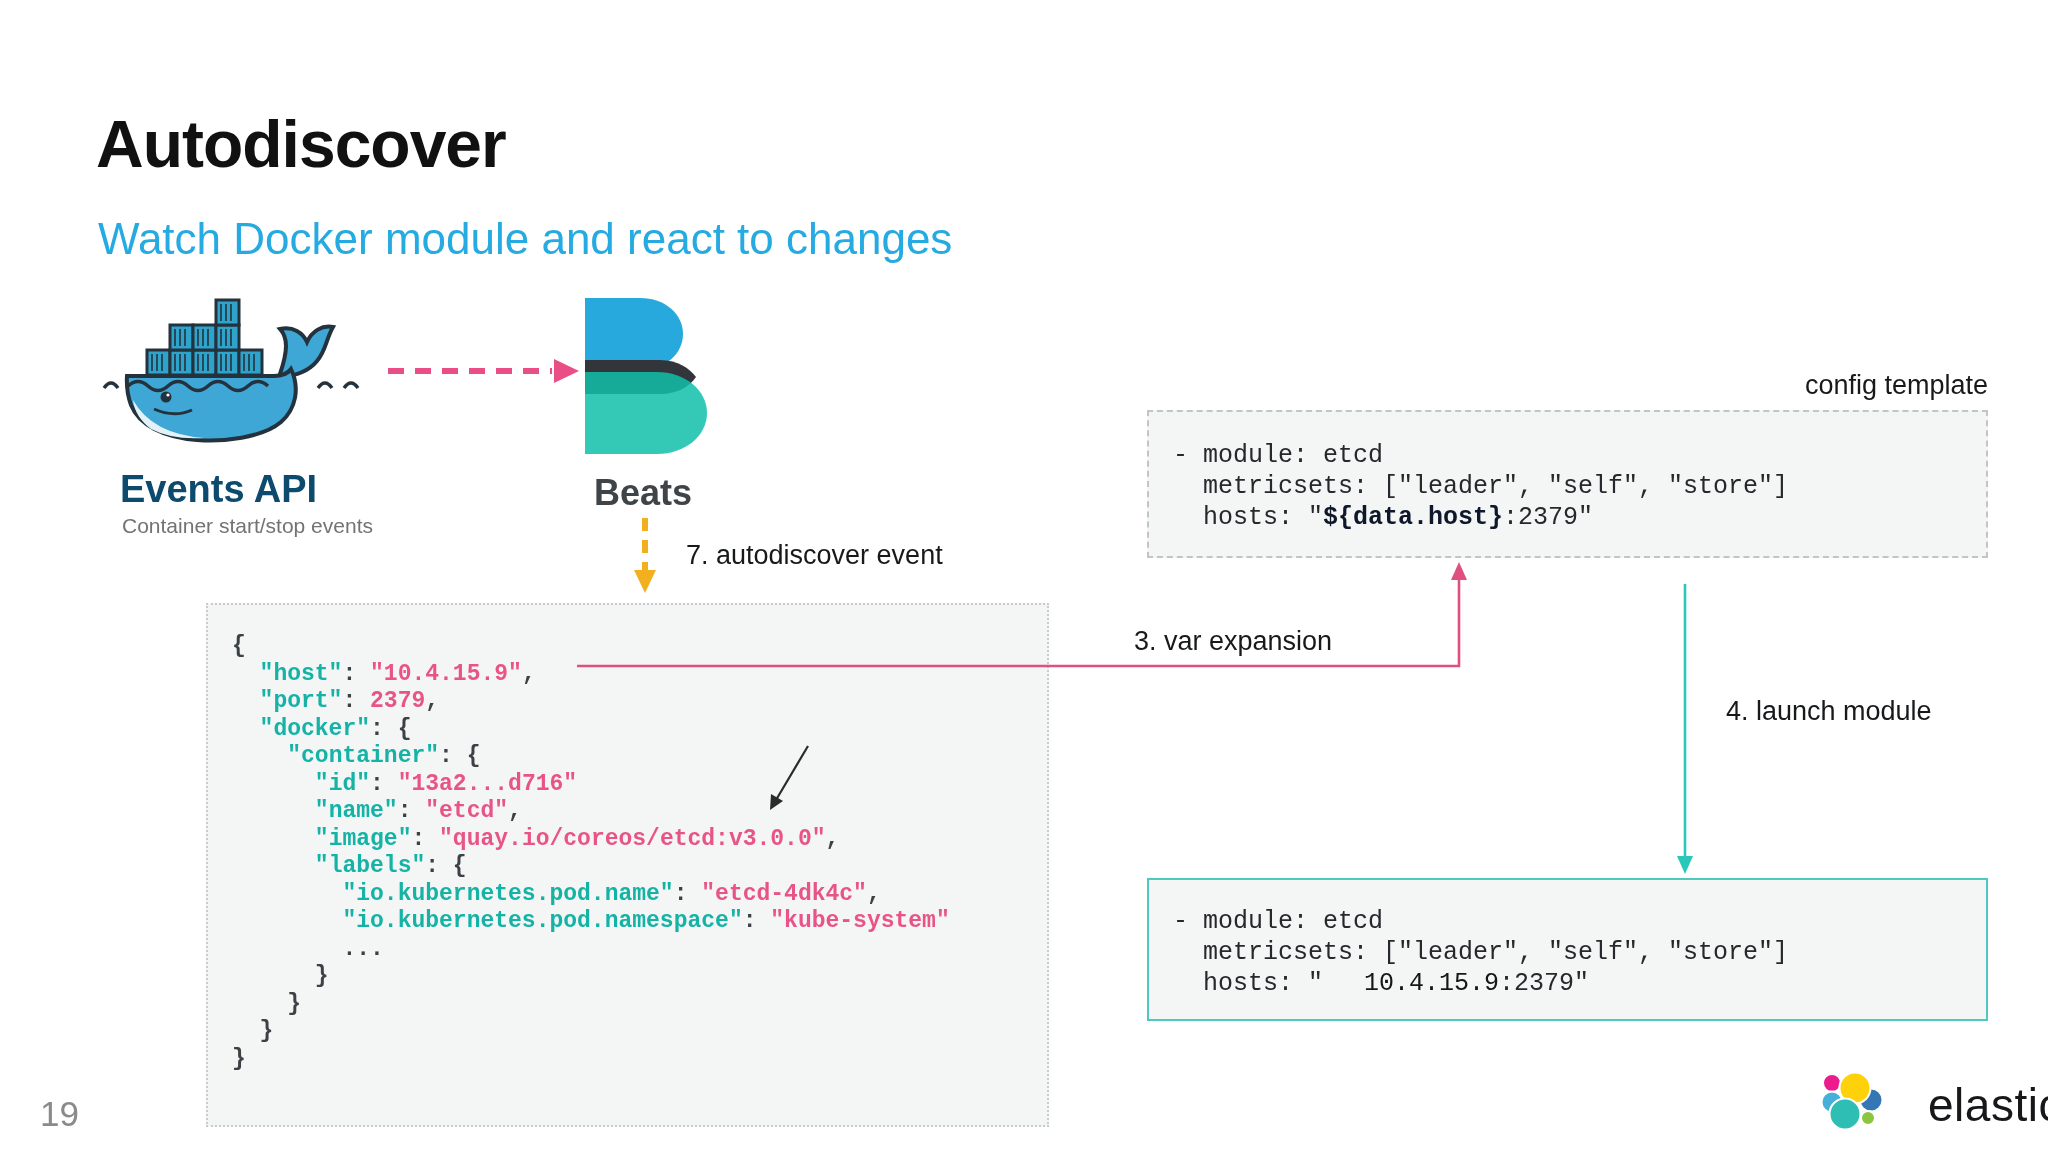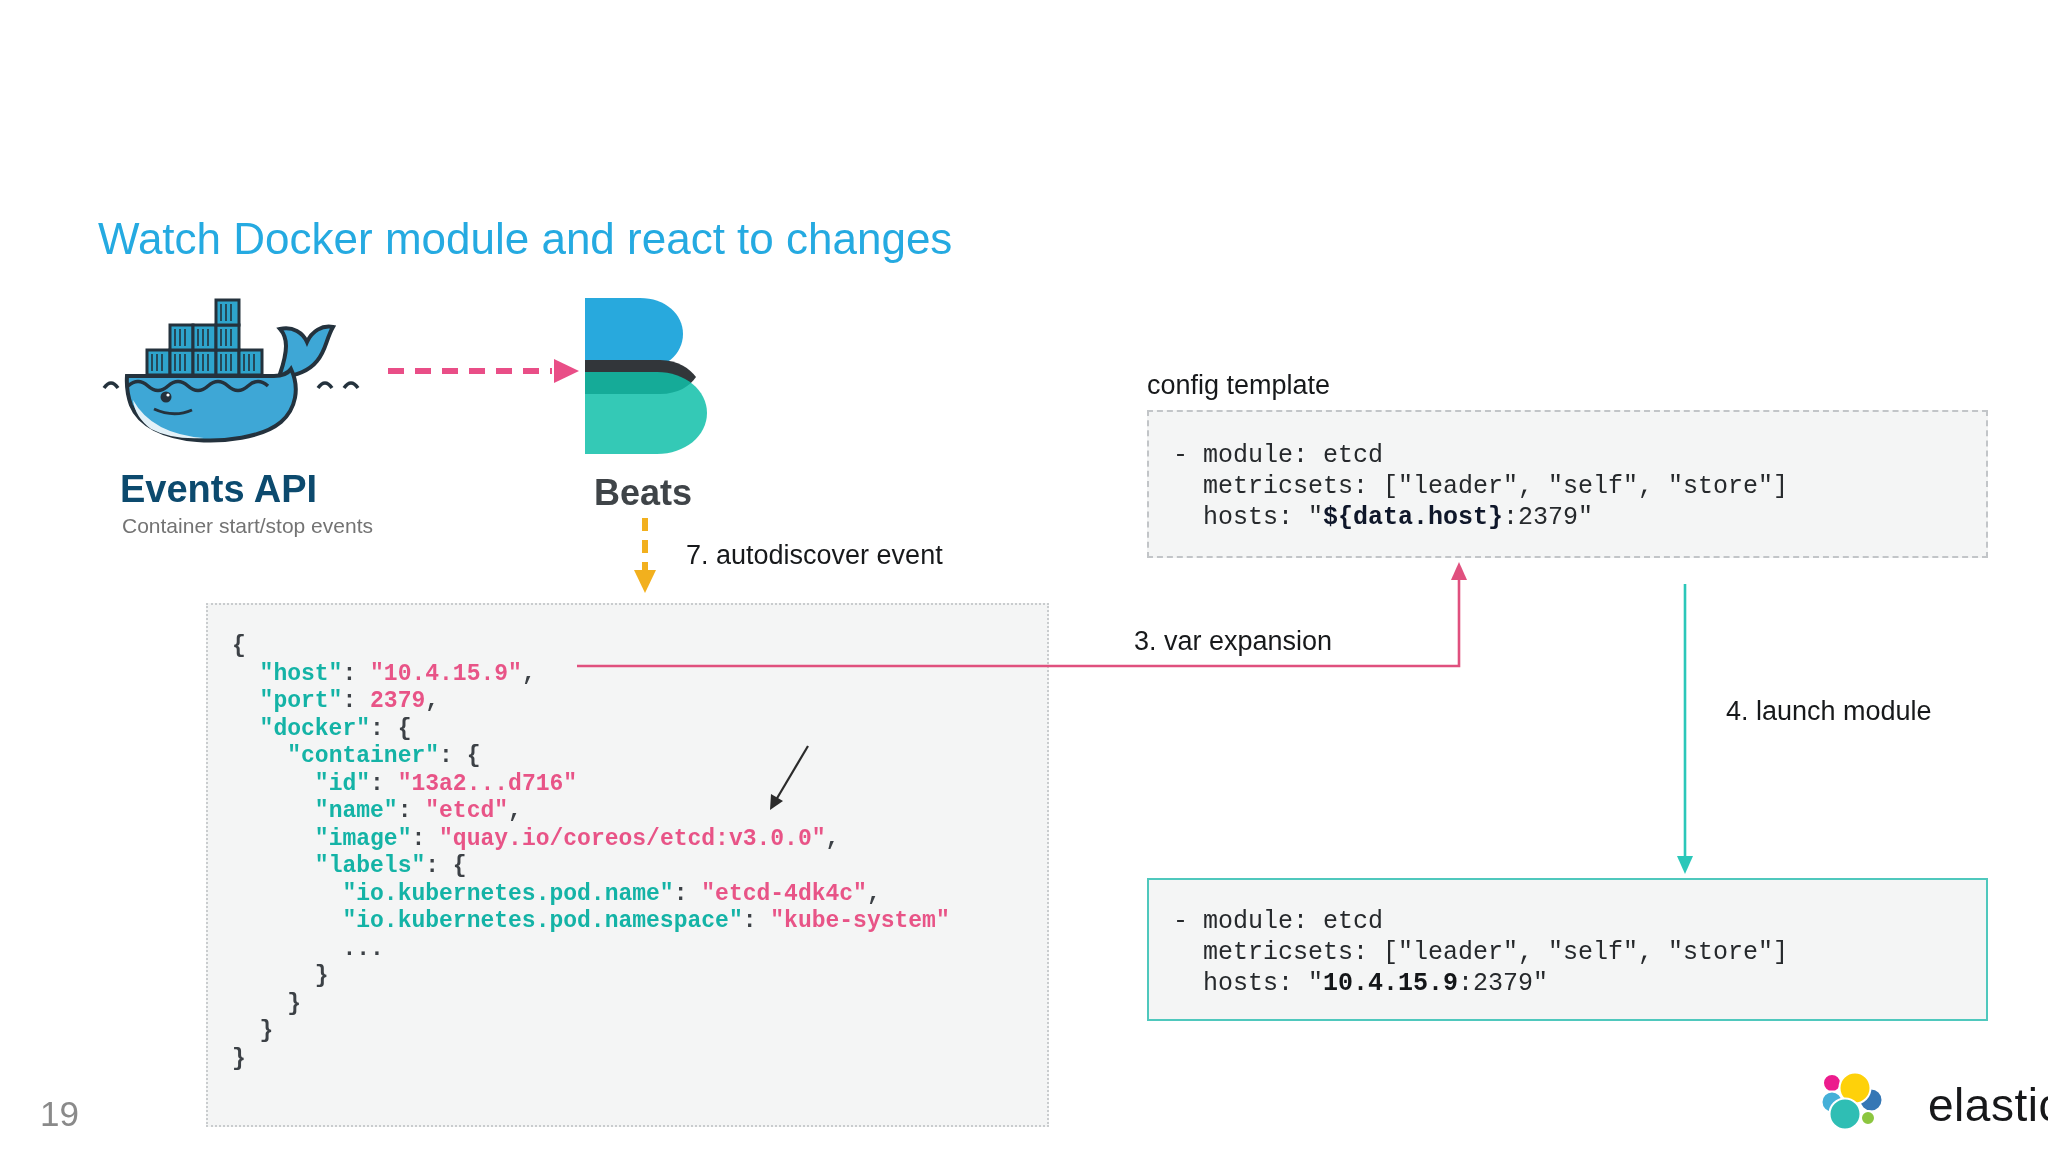--- a/index.html
+++ b/index.html
@@ -9,46 +9,47 @@
   #title{left:96px;top:106px;font-size:66px;font-weight:700;color:#111;letter-spacing:-1px;}
   #subtitle{left:98px;top:214px;font-size:44px;font-weight:400;color:#25AAE1;}
   #events-api{left:120px;top:468px;font-size:38px;font-weight:700;color:#0c4a6e;}
   #events-sub{left:122px;top:514px;font-size:21px;color:#737373;}
   #beats-label{left:594px;top:472px;font-size:36px;font-weight:700;color:#3F4448;}
   .annot{font-size:27px;color:#17191B;}
   #step1{left:686px;top:540px;}
   #step2{left:820px;top:720px;line-height:36px;}
   #step3{left:1134px;top:626px;}
   #step4{left:1726px;top:696px;}
-  #cfg-label{left:1147px;top:370px;width:841px;text-align:left;font-size:27px;color:#17191B;}
+  #cfg-label{left:1147px;top:370px;width:841px;text-align:right;font-size:27px;color:#17191B;}
   .codebox{box-sizing:border-box;background:#F4F5F5;}
   #json-box{left:206px;top:603px;width:843px;height:524px;border:2px dotted #C9CCCE;
             padding:28px 20px 0 24px;}
   #cfg-box{left:1147px;top:410px;width:841px;height:148px;border:2px dashed #C2C5C8;
            padding:28px 20px 0 24px;}
   #mod-box{left:1147px;top:878px;width:841px;height:143px;border:2px solid #4FC8BD;
            padding:26px 20px 0 24px;}
   .code{font-family:"Liberation Mono",monospace;white-space:pre;}
   #json-box .cl{font-size:23px;line-height:27.5px;font-weight:700;}
   #cfg-box .cl,#mod-box .cl{font-size:25px;line-height:31px;font-weight:400;}
   .tk-p{color:#3C4146;}
   .tk-k{color:#14B3A6;}
   .tk-v{color:#E85487;}
   .tk-c{color:#26292C;}
   .tk-var{color:#0f172a;font-weight:700;}
-  .tk-b{color:#141618;font-weight:700;}
+  .tk-b{color:#141618;font-weight:400;margin-left:41px;}
   #page-num{left:40px;top:1094px;font-size:35px;color:#8A8A8A;}
   #elastic-text{left:1906px;top:1078px;font-size:46px;color:#17181A;letter-spacing:0.5px;margin-left:22px;}
   svg{display:block;}
 </style>
 </head>
 <body>
 
 <div id="slide">
 
+  <div class="abs" id="title">Autodiscover</div>
   <div class="abs" id="subtitle">Watch Docker module and react to changes</div>
 
   <div class="abs" style="left:102px;top:288px;width:262px;height:172px;">
     <svg width="262" height="172" viewBox="0 0 262 172">
 
       <g stroke="#24323D" stroke-width="3" fill="#2EA4CC">
         <rect x="45" y="62" width="23" height="25"></rect>
           <rect x="68" y="62" width="23" height="25"></rect>
         <rect x="91" y="62" width="23" height="25"></rect>
           <rect x="114" y="62" width="23" height="25"></rect>

